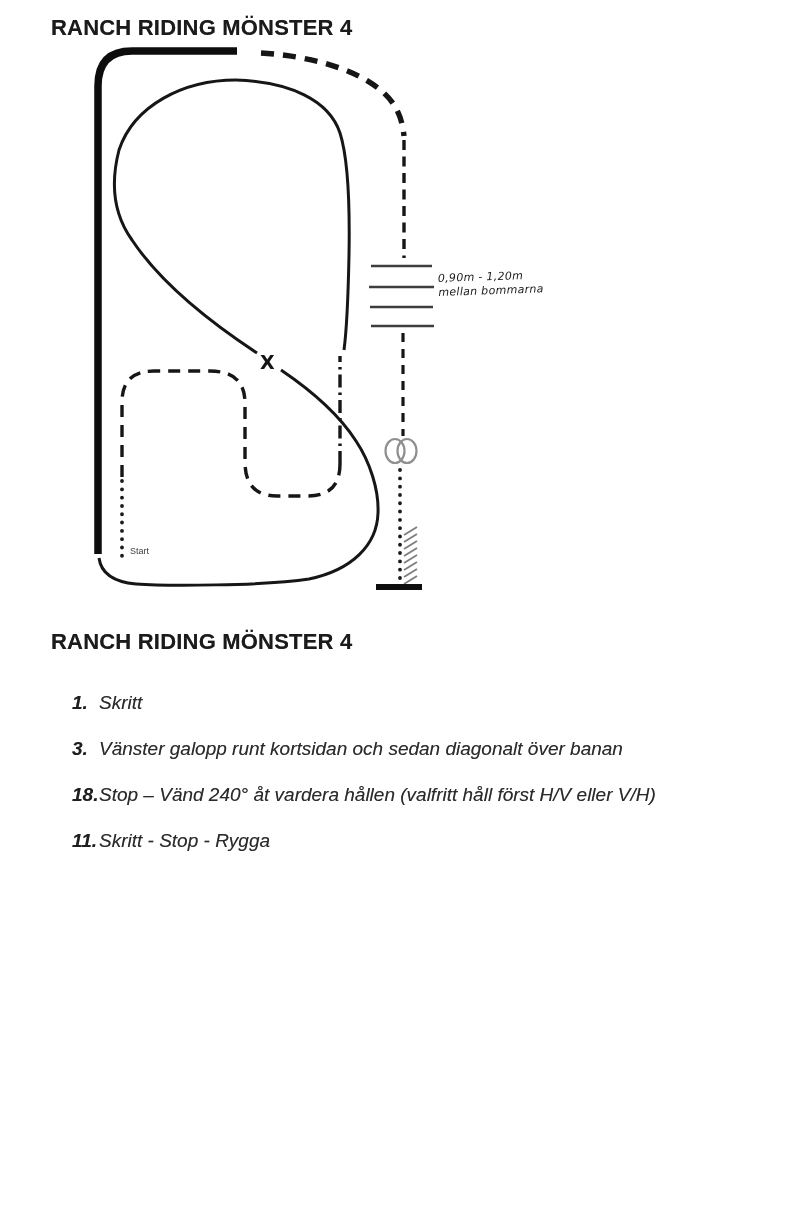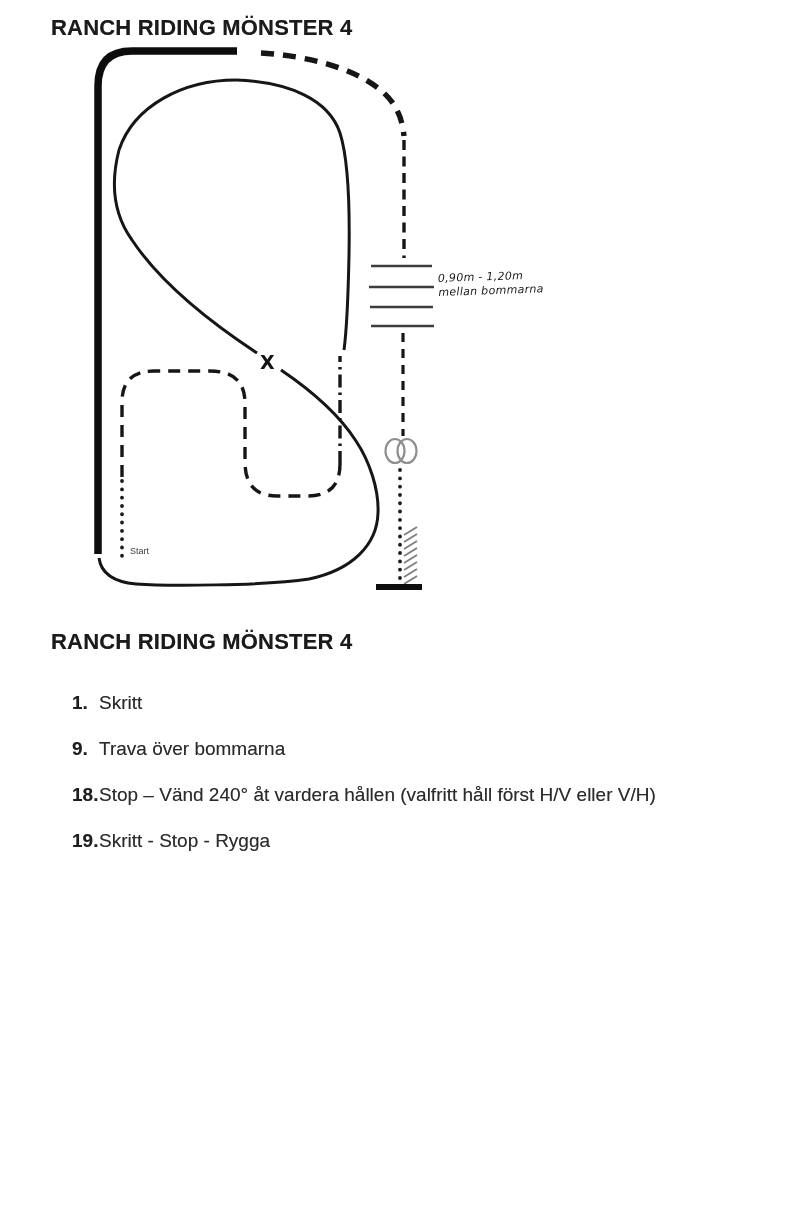--- a/index.html
+++ b/index.html
@@ -22,21 +22,21 @@
   .title-top  { top: 15px; }
   .title-list { top: 629px; }
   .diagram { position: absolute; left: 0; top: 0; }
   .steps {
     position: absolute; left: 58px; top: 691px;
     margin: 0; padding: 0; list-style: none;
     font-size: 19px; line-height: 24px; color: #2b2b2b;
     text-shadow: 0 0 0.5px rgba(40,40,40,0.45);
     white-space: nowrap;
   }
-  .steps li { margin-bottom: 22px; }
+  .steps li { margin-bottom: 22px; font-style: italic; }
   .steps .num { display: inline-block; min-width: 27px; font-weight: bold; color: #1e1e1e; }
   .note-text {
     font-family: "DejaVu Sans", sans-serif;
     font-style: italic; font-size: 11px; letter-spacing: 0.3px;
   }
   .start-text { font-family: "Liberation Sans", sans-serif; font-size: 9px; }
   .x-text { font-family: "DejaVu Sans", sans-serif; font-size: 19px; font-weight: 600; }
 </style>
 </head>
 <body>
@@ -97,18 +97,18 @@
     <path d="M 108 481 L 108 556" fill="none" stroke="#1a1a1a" stroke-width="3.8" stroke-dasharray="0.1 8.2" stroke-linecap="round"></path>
 
     <text class="x-text" x="246" y="369" fill="#141414">X</text>
     <text class="start-text" x="116" y="554" fill="#3c3c3c">Start</text>
   </svg>
 
   <h2 class="title title-list">RANCH RIDING MÖNSTER 4</h2>
 
   <ol class="steps">
     <li><span class="num">1.</span><span class="txt">Skritt</span></li>
-    <li><span class="num">9.</span><span class="txt">Trava över bommarna</span></li>
+    <li><span class="num">3.</span><span class="txt">Vänster galopp runt kortsidan och sedan diagonalt över banan</span></li>
     <li><span class="num">18.</span><span class="txt">Stop – Vänd 240° åt vardera hållen (valfritt håll först H/V eller V/H)</span></li>
-    <li><span class="num">19.</span><span class="txt">Skritt - Stop - Rygga</span></li>
+    <li><span class="num">11.</span><span class="txt">Skritt - Stop - Rygga</span></li>
   </ol>
 
 </div>
 
 </body></html>

